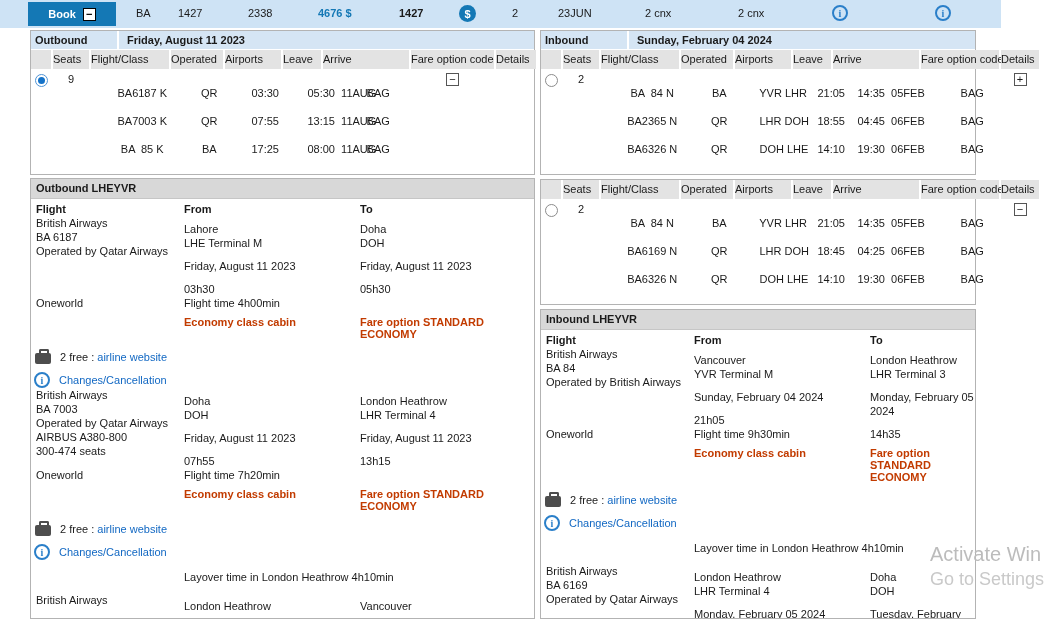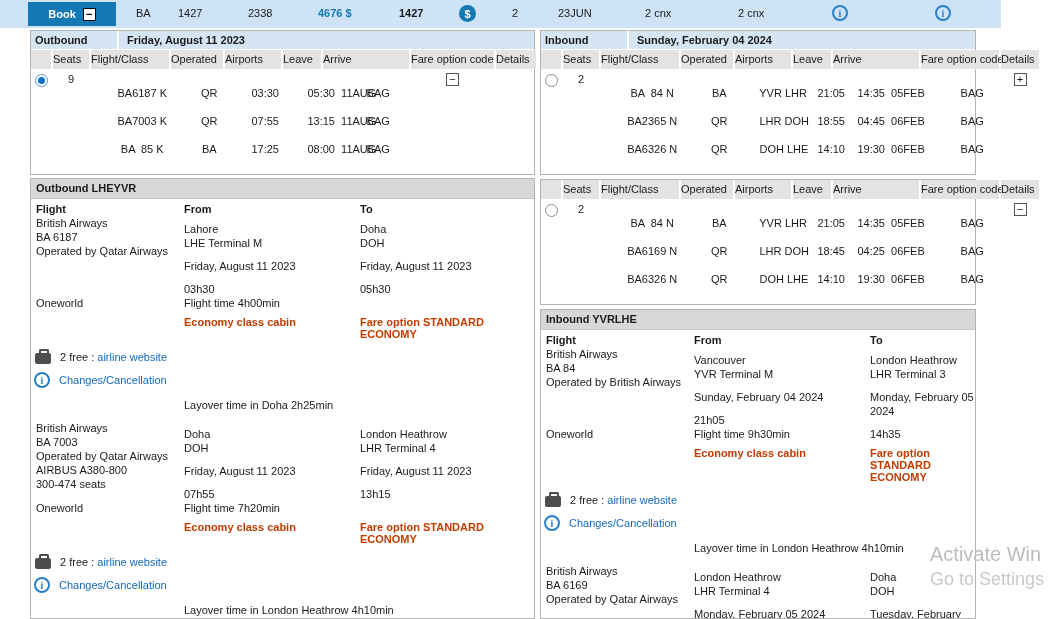--- a/index.html
+++ b/index.html
@@ -186,21 +186,20 @@
         <span class="bag"></span>
         <span>
           <span>2 free :</span>
           <a class="lnk">airline website</a>
         </span>
       </div>
       <div class="chrow">
         <span class="info-c">i</span>
         <a class="lnk">Changes/Cancellation</a>
       </div>
-      <div class="layover">Layover time in Doha 2h25min</div>
     </div>
 
     <div>
       <div class="leg">
         <div class="c1">
           <span>British Airways</span>
           <span>BA 7003</span>
           <span>Operated by Qatar Airways</span>
           <span>AIRBUS A380-800</span>
           <span>300-474 seats</span>
@@ -360,21 +359,21 @@
       <div>
         <span>BAG</span><br>
         <span>BAG</span><br>
         <span>BAG</span>
       </div>
       <div><span class="detail-box">−</span></div>
     </div>
   </div>
 
   <div class="box grow" style="margin-top:4px">
-    <div class="secbar">Inbound YVRLHE</div>
+    <div class="secbar">Inbound LHEYVR</div>
 
     <div class="leg lh">
       <div>Flight</div>
       <div>From</div>
       <div>To</div>
     </div>
 
     <div>
       <div class="leg" style="margin-top:1px">
         <div class="c1">

